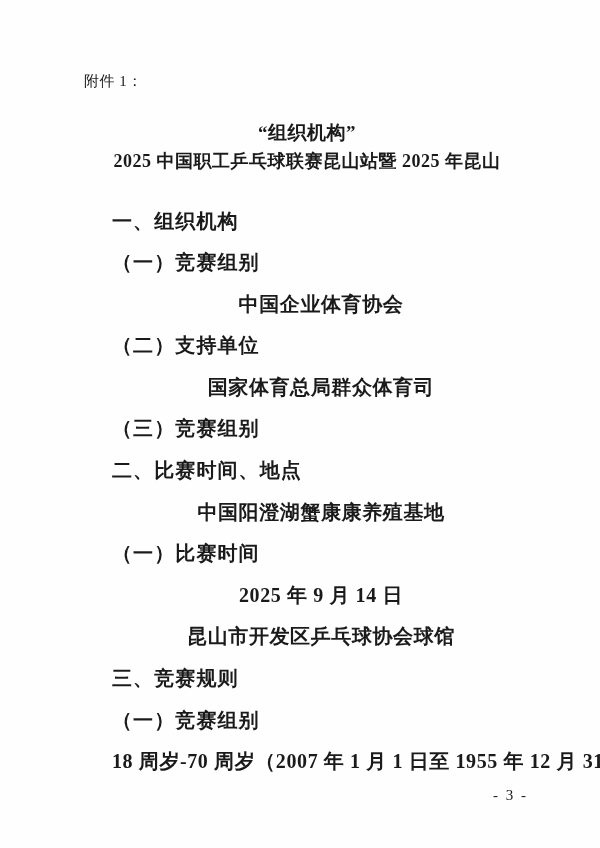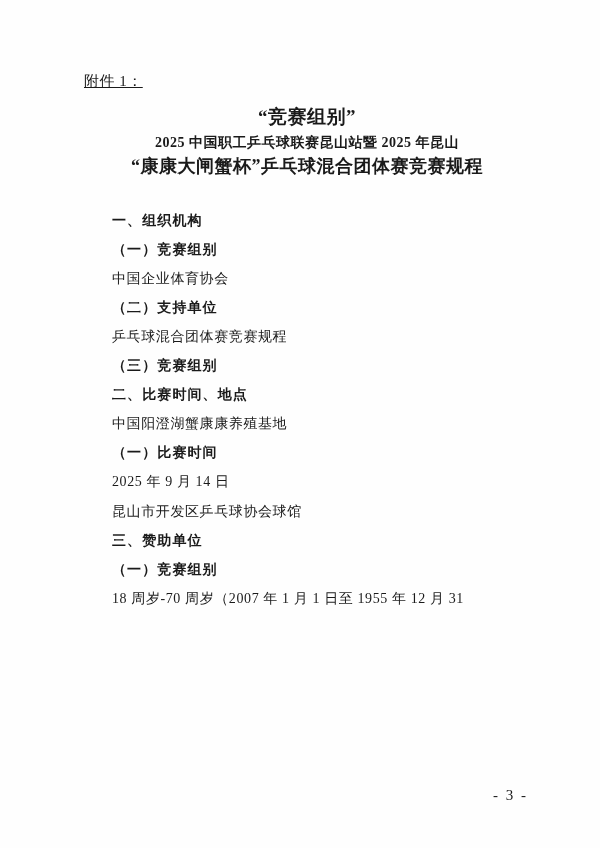--- a/index.html
+++ b/index.html
@@ -30,100 +30,99 @@
   }
   .content {
     position: absolute;
     left: 84px;
     top: 72px;
     width: 446px;
   }
   .attachment-label {
     font-size: 15px;
     letter-spacing: 0.5px;
-    margin-bottom: 12px;
+    margin-bottom: 28px;
     font-family: "Liberation Serif", "DejaVu Serif", serif;
-    text-decoration: underline;
   }
   .title-block {
     text-align: center;
     font-weight: bold;
     font-size: 19px;
     line-height: 1.5;
     margin: 0 auto 26px auto;
     width: 420px;
     letter-spacing: 0.5px;
   }
   .title-line {
     display: block;
     white-space: nowrap;
   }
   .title-line.l1 { font-size: 19px; }
-  .title-line.l2 { font-size: 14px; }
+  .title-line.l2 { font-size: 18px; }
   .title-line.l3 { font-size: 18px; }
 
   .body-list {
     margin: 0;
     padding: 0 0 0 28px;
     list-style: none;
   }
   .line {
-    font-size: 14px;
+    font-size: 20px;
     line-height: 2.08;
     letter-spacing: 0.6px;
     white-space: nowrap;
   }
   .line.heading {
     font-weight: bold;
     letter-spacing: 1.1px;
   }
   .line.sub {
     font-weight: bold;
     letter-spacing: 1.1px;
   }
   .line.plain {
-    font-weight: normal;
+    font-weight: bold;
     letter-spacing: 0.6px;
+    text-align: center;
   }
   .page-number {
     position: absolute;
     right: 72px;
     bottom: 44px;
     font-size: 15px;
     letter-spacing: 2px;
   }
 </style>
 </head>
 <body>
 
 <div class="page">
   <div class="paper">
     <div class="content">
 
       <div class="attachment-label">附件 1：</div>
 
       <div class="title-block">
-        <span class="title-line l1">“竞赛组别”</span>
+        <span class="title-line l1">“组织机构”</span>
         <span class="title-line l2">2025 中国职工乒乓球联赛昆山站暨 2025 年昆山</span>
-        <span class="title-line l3">“康康大闸蟹杯”乒乓球混合团体赛竞赛规程</span>
       </div>
 
       <div class="body-list">
         <div class="line heading">一、组织机构</div>
         <div class="line sub">（一）竞赛组别</div>
         <div class="line plain">中国企业体育协会</div>
         <div class="line sub">（二）支持单位</div>
-        <div class="line plain">乒乓球混合团体赛竞赛规程</div>
+        <div class="line plain">国家体育总局群众体育司</div>
         <div class="line sub">（三）竞赛组别</div>
         <div class="line heading">二、比赛时间、地点</div>
         <div class="line plain">中国阳澄湖蟹康康养殖基地</div>
         <div class="line sub">（一）比赛时间</div>
         <div class="line plain">2025 年 9 月 14 日</div>
         <div class="line plain">昆山市开发区乒乓球协会球馆</div>
-        <div class="line heading">三、赞助单位</div>
+        <div class="line heading">三、竞赛规则</div>
         <div class="line sub">（一）竞赛组别</div>
         <div class="line plain">18 周岁-70 周岁（2007 年 1 月 1 日至 1955 年 12 月 31</div>
       </div>
 
     </div>
 
     <div class="page-number">- 3 -</div>
   </div>
 </div>
 

